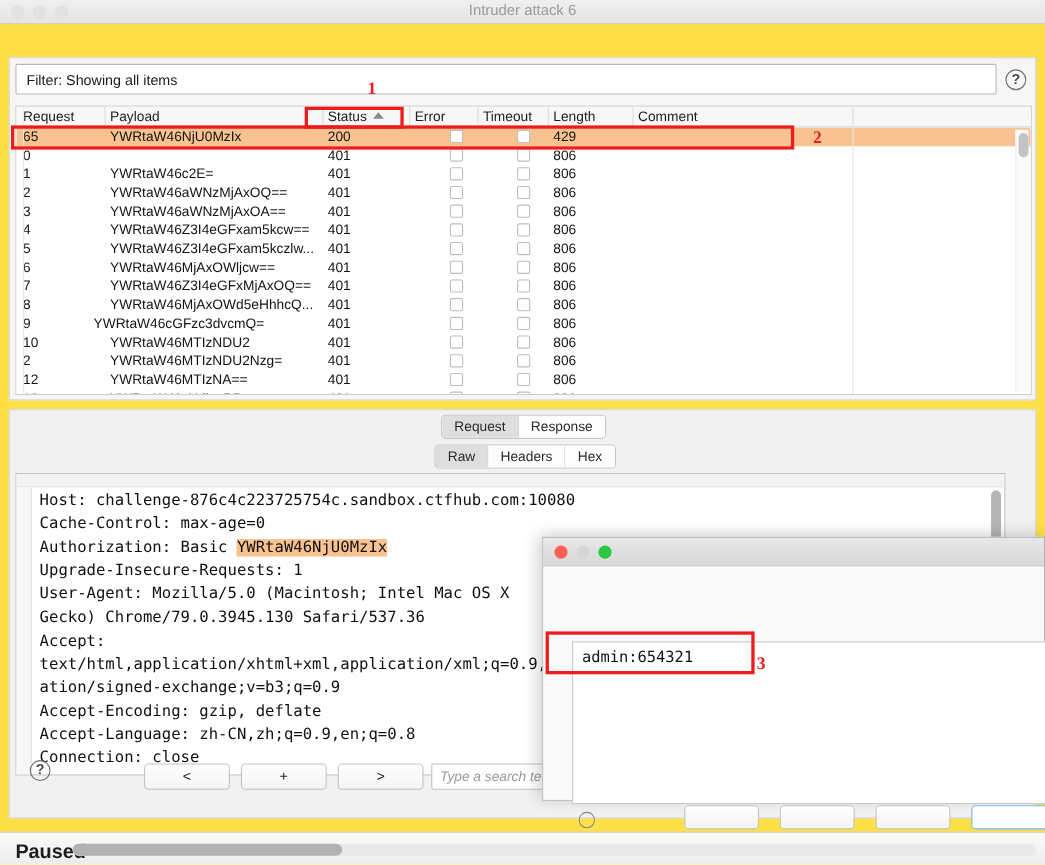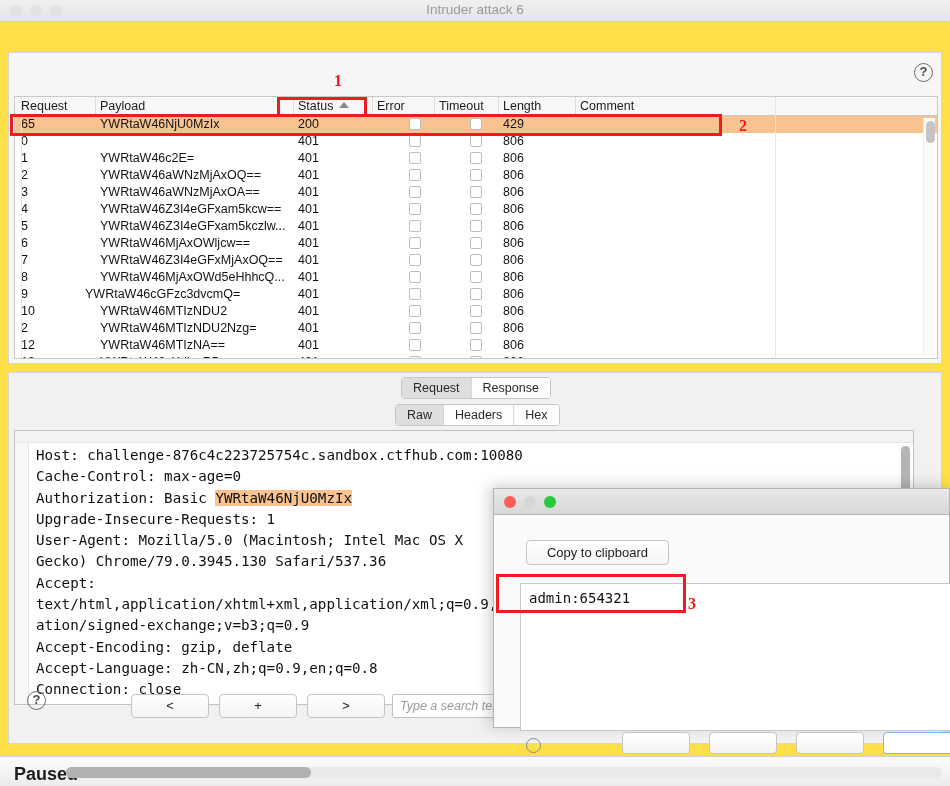--- a/index.html
+++ b/index.html
@@ -256,20 +256,23 @@
       <div class="tl-dot"></div>
       <div class="tl-dot"></div>
       <div class="tl-dot"></div>
     </div>
     <div class="title-text">Intruder attack 6</div>
   </div>
 
 
   <div class="results-panel">
 
+    <div class="filter-row">
+      <div class="filter-text">Filter: Showing all items</div>
+    </div>
     <div class="help-circle help-filter">?</div>
 
     <div class="tbl-wrap">
       <div class="tbl-head">
         <div class="th" style="left:6px">Request</div>
         <div class="th" style="left:85px">Payload</div>
         <div class="th" style="left:283px"><span>Status</span><span class="sort-arrow"></span></div>
         <div class="th" style="left:362px">Error</div>
         <div class="th" style="left:424px">Timeout</div>
         <div class="th" style="left:488px">Length</div>
@@ -465,21 +468,20 @@
 
   <div class="dialog">
     <div class="dlg-title">
       <div class="dlg-dots">
         <div class="dlg-dot red"></div>
         <div class="dlg-dot yellow"></div>
         <div class="dlg-dot green"></div>
       </div>
     </div>
     <div class="dlg-body">
-      <div class="copy-btn">Copy to clipboard</div>
       <div class="conv-area">
         <div class="conv-text">admin:654321</div>
       </div>
       <div class="dlg-bottombar">
         <div class="dlg-minihelp"></div>
         <div class="dlg-btn" style="left:102px;"></div>
         <div class="dlg-btn" style="left:189px;"></div>
         <div class="dlg-btn" style="left:276px;"></div>
         <div class="dlg-btn focus" style="left:363px; width:100px;"></div>
       </div>

